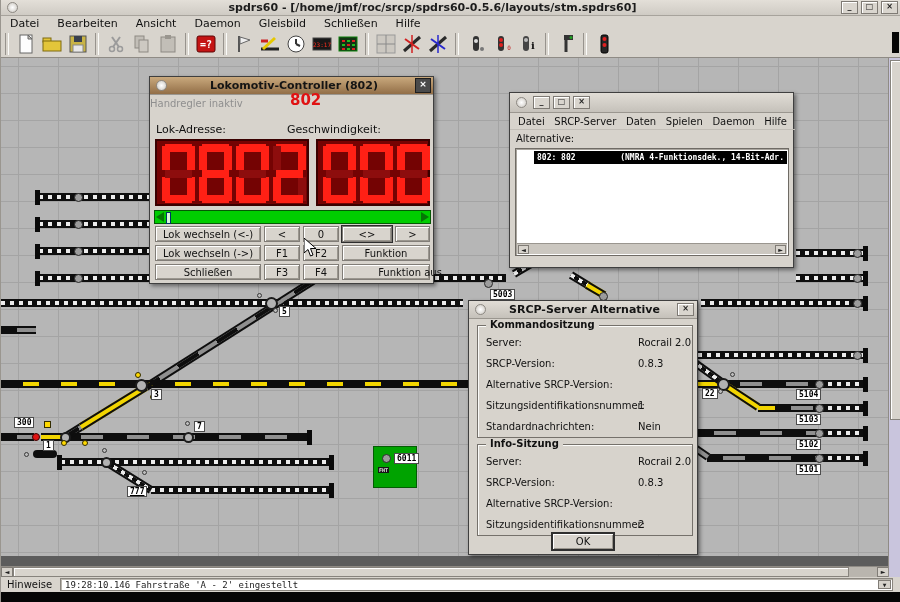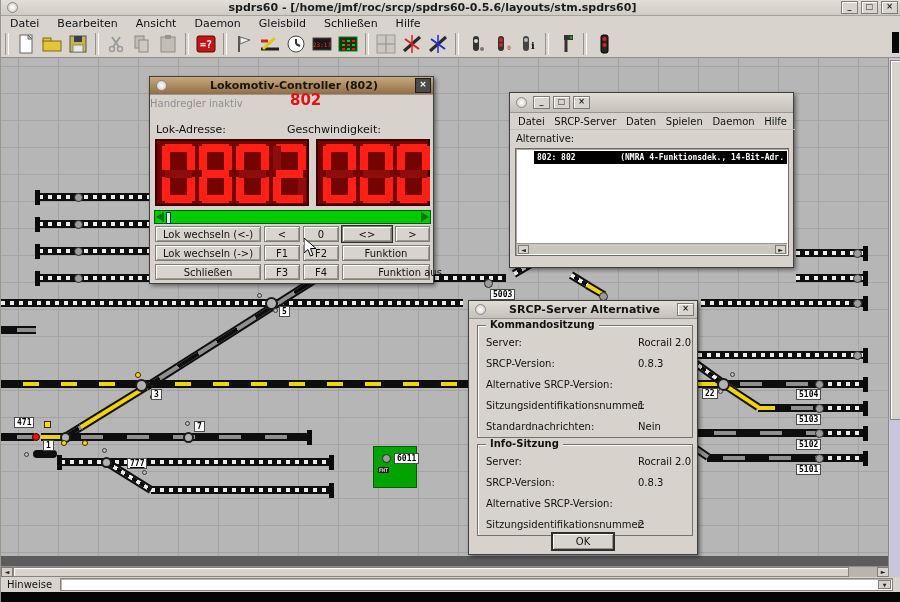--- a/index.html
+++ b/index.html
@@ -389,26 +389,26 @@
       <div class="dot" style="left: 716.5px; top: 330.5px; width: 5px; height: 5px;"></div>
       <div class="dot" style="left: 22.5px; top: 393.5px; width: 5px; height: 5px;"></div>
       <div class="ydot" style="left: 60px; top: 382px; width: 6px; height: 6px;"></div>
       <div class="ydot" style="left: 81px; top: 382px; width: 6px; height: 6px;"></div>
       <div class="ydot" style="left: 134px; top: 314px; width: 6px; height: 6px;"></div>
       <div class="ydot" style="left: 149px; top: 336px; width: 6px; height: 6px;"></div>
       <div class="ydot" style="left: 47px; top: 393px; width: 6px; height: 6px;"></div>
       <div class="ysq" style="left: 43px; top: 363px; width: 7px; height: 7px;"></div>
       <div class="rdot" style="left: 31px; top: 375px; width: 8px; height: 8px;"></div>
       <div class="pill" style="left: 32px; top: 392px; width: 24px; height: 8px;"></div>
-      <div class="tlabel" style="left: 13px; top: 359px;">471</div>
+      <div class="tlabel" style="left: 13px; top: 359px;">300</div>
       <div class="tlabel" style="left: 42px; top: 382px;">1</div>
       <div class="tlabel" style="left: 193px; top: 363px;">7</div>
       <div class="tlabel" style="left: 150px; top: 331px;">3</div>
       <div class="tlabel" style="left: 278px; top: 248px;">5</div>
-      <div class="tlabel" style="left: 126px; top: 400px; text-decoration: underline;">777</div>
+      <div class="tlabel" style="left: 126px; top: 428px; text-decoration: underline;">777</div>
       <div class="tlabel" style="left: 489px; top: 231px;">5003</div>
       <div class="tlabel" style="left: 701px; top: 330px;">22</div>
       <div class="tlabel" style="left: 795px; top: 331px;">5104</div>
       <div class="tlabel" style="left: 795px; top: 356px;">5103</div>
       <div class="tlabel" style="left: 795px; top: 381px;">5102</div>
       <div class="tlabel" style="left: 795px; top: 406px;">5101</div>
       <div class="gbox" style="left: 372px; top: 388px; width: 44px; height: 42px;">
         <div class="node" style="left: 8px; top: 7px; width: 9px; height: 9px; position: absolute;"></div>
         <div class="tlabel" style="left: 20px; top: 6px;">6011</div>
         <div class="fht" style="left: 4px; top: 20px;">FHT</div>
@@ -422,20 +422,21 @@
     <span class="harrow" style="right:0">►</span>
   </div>
   <div id="vscroll">
     <span id="vthumb"></span>
   </div>
   <div id="tbblack"></div>
 
   <div id="statusbar">
     <span class="slabel">Hinweise</span>
     <span id="statusfield">
+      <span>19:28:10.146 Fahrstraße 'A - 2' eingestellt</span>
       <span id="statusdrop">▼</span>
     </span>
   </div>
   <div id="bottomstrip"></div>
 
   <div class="win" id="ctl">
     <div class="wtitle active">
       <span class="menudot"></span>
       <span class="ttl">Lokomotiv-Controller (802)</span>
       <span class="xdark">×</span>

